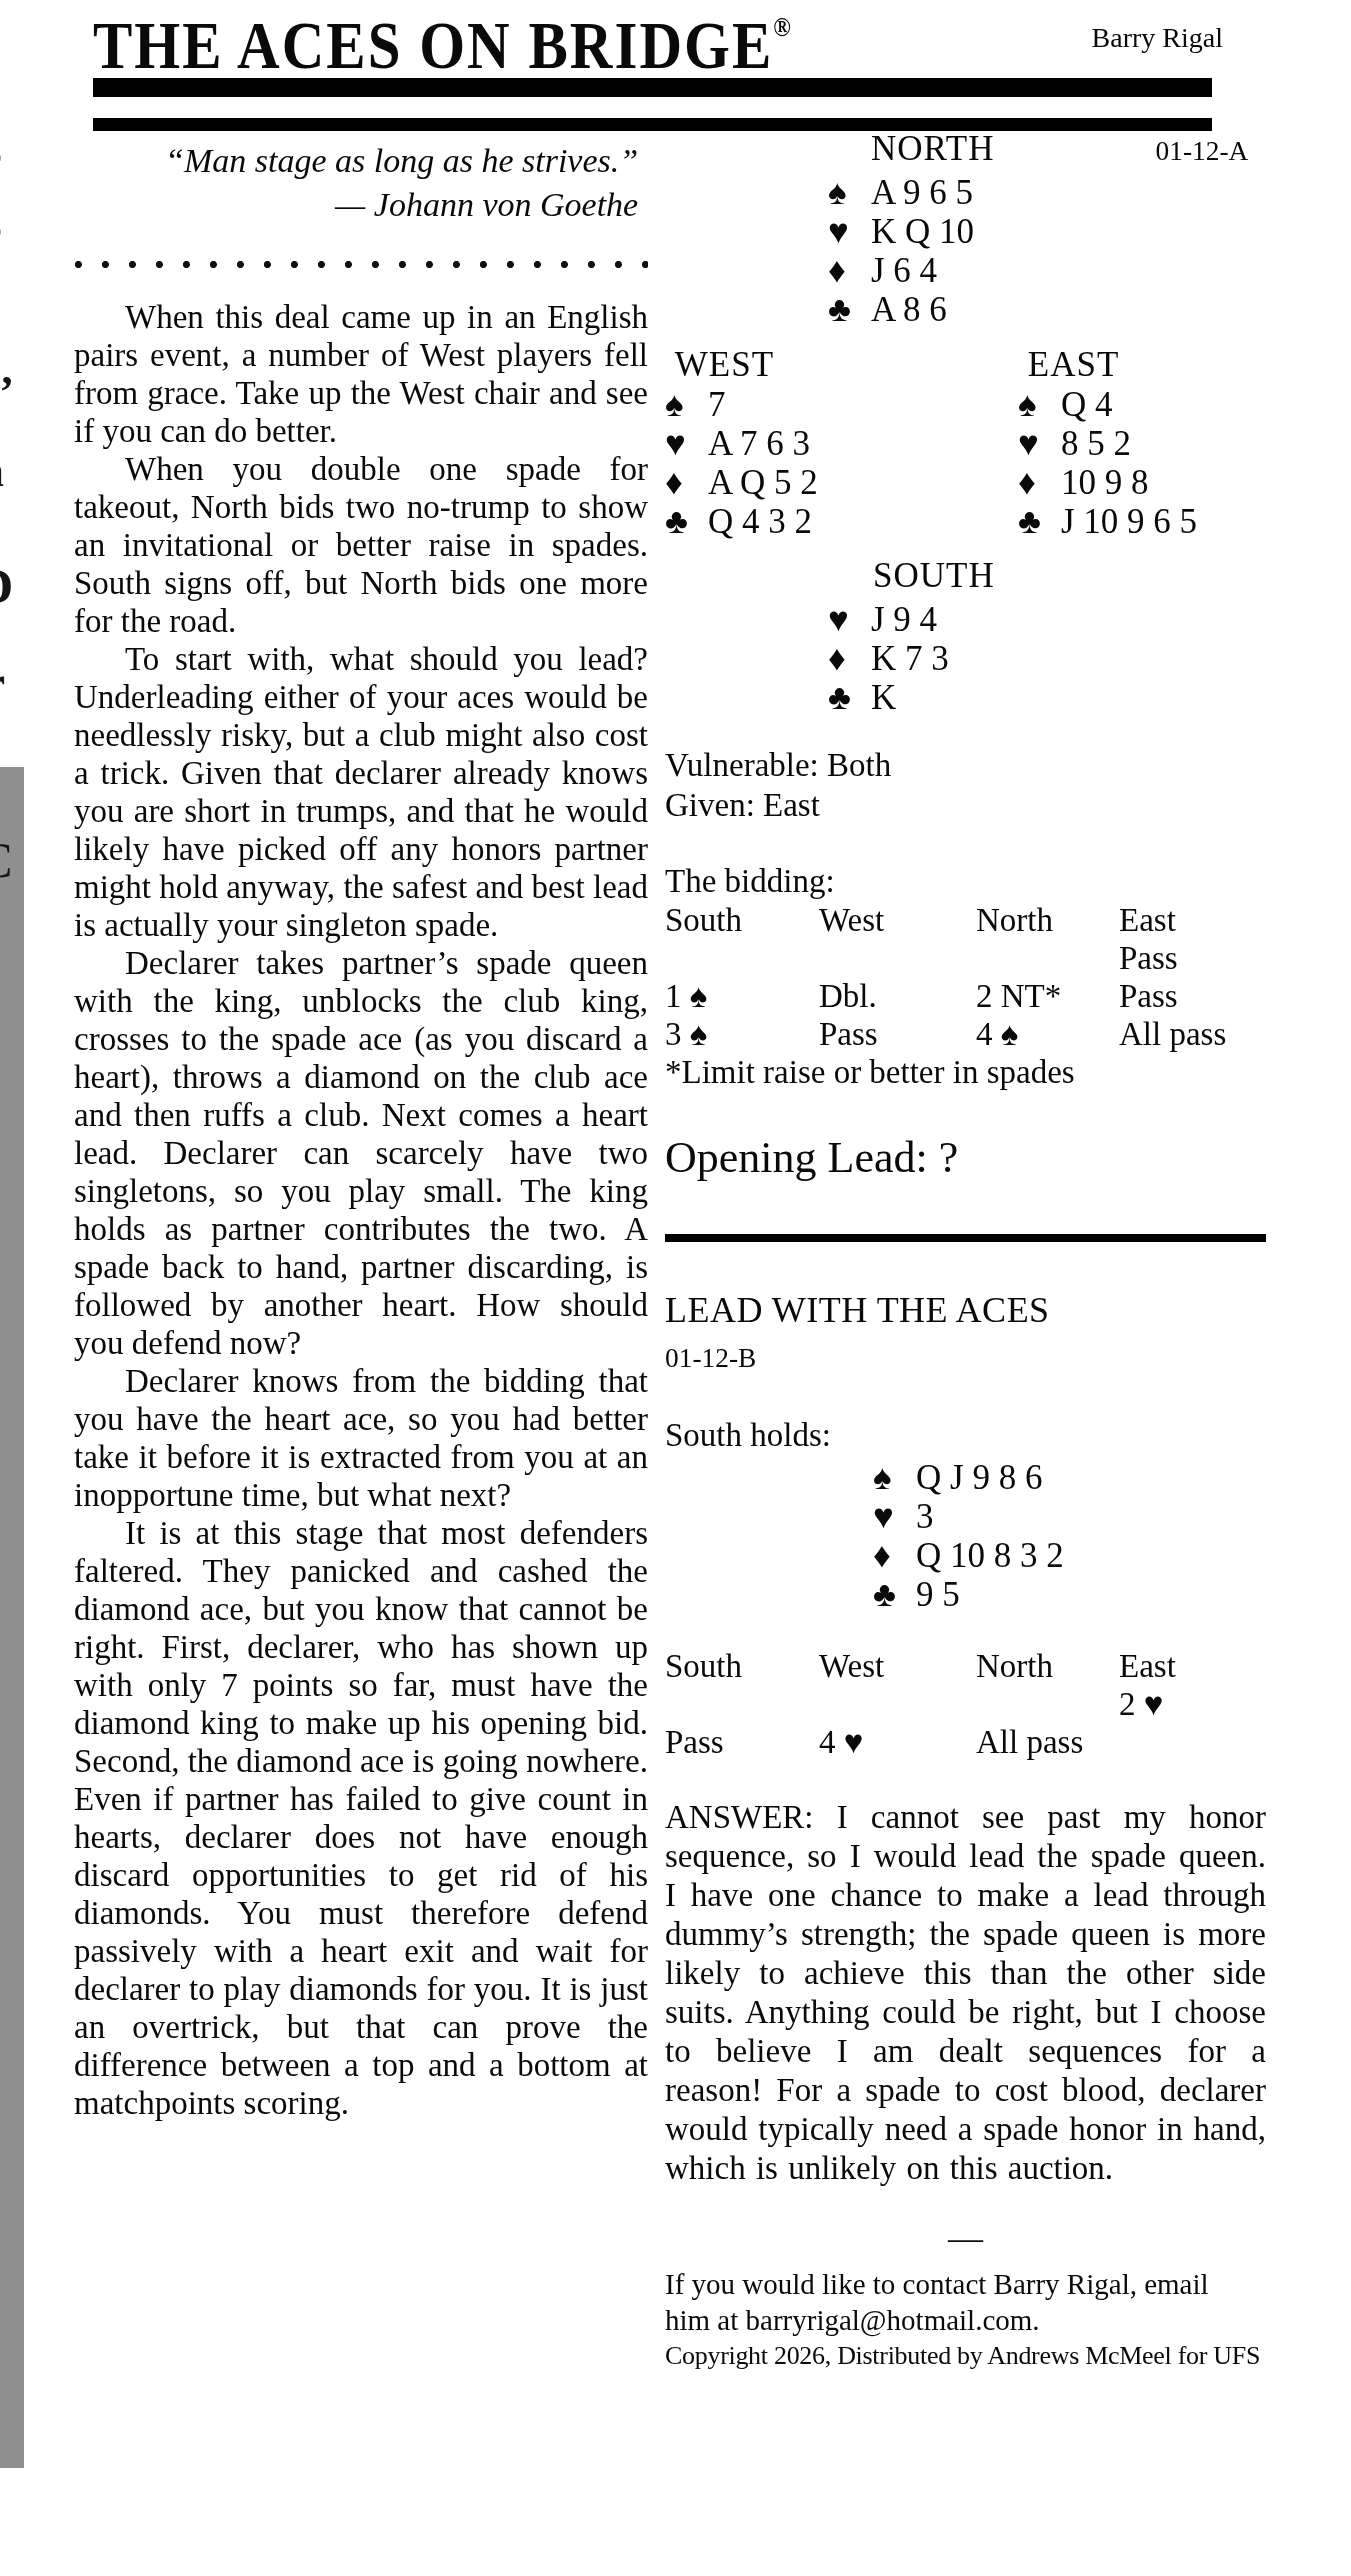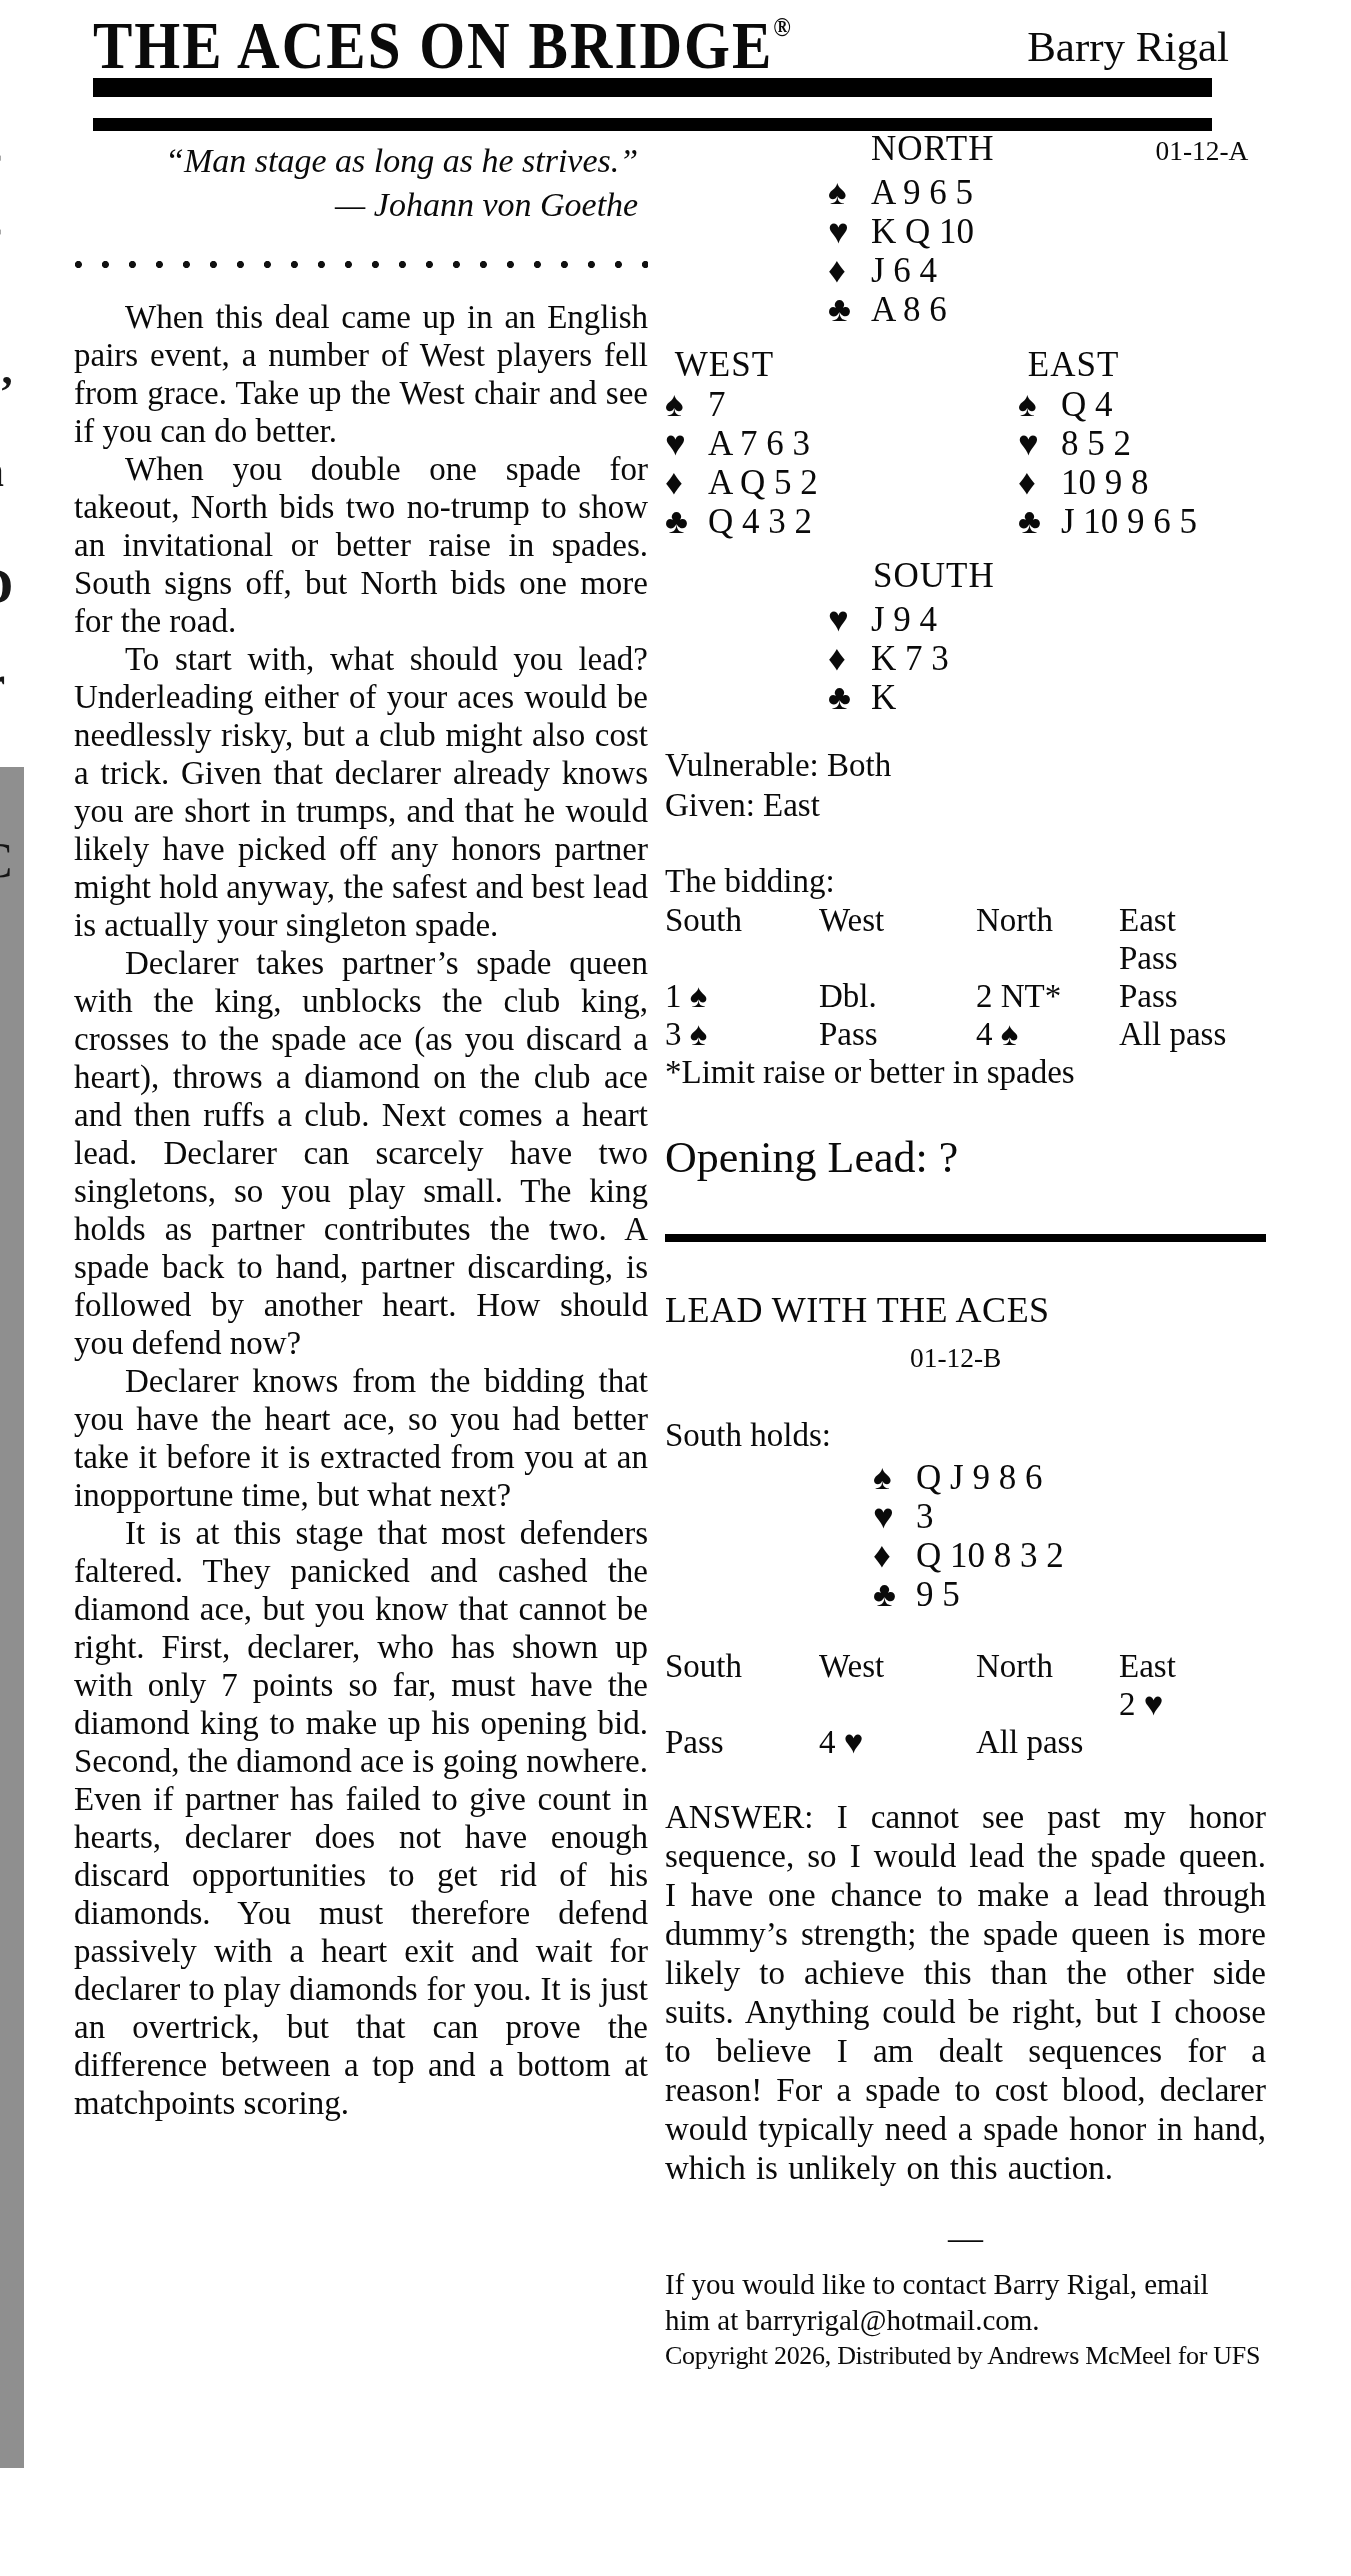--- a/index.html
+++ b/index.html
@@ -10,21 +10,21 @@
     color:#0a0a0a;
   }
 
   
   .masthead { position:absolute; left:93px; top:5.9px; width:1166px; height:69px; }
   .masthead-title {
     display:inline-block; font-weight:bold; font-size:59px; letter-spacing:2px;
     transform:scaleY(1.14); transform-origin:top left; white-space:nowrap;
   }
   .reg-mark { font-size:23.5px; vertical-align:27.4px; font-weight:bold; }
-  .byline { position:absolute; right:30px; top:15.7px; font-size:43px; white-space:nowrap; }
+  .byline { position:absolute; right:36px; top:15.7px; font-size:28px; white-space:nowrap; }
   .bar1 { position:absolute; left:93px; top:78px;  width:1119px; height:18.6px; background:#000; }
   .bar2 { position:absolute; left:93px; top:118px; width:1119px; height:12.7px; background:#000; }
 
   
   .col-left { position:absolute; left:74px; top:139px; width:574px; }
   .quote { font-style:italic; font-size:34px; line-height:44px; text-align:right; padding-right:9.8px; }
   .dotted {
     margin-top:33px; height:8.8px;
     background-image:radial-gradient(circle at 4.4px 4.4px,#111 3.1px,transparent 3.9px);
     background-size:27px 8.8px; background-repeat:repeat-x;
@@ -46,21 +46,21 @@
   .we-label { margin-left:9.8px; }
   .south-label { margin-left:208px; margin-top:15.7px; }
   .vul-block { margin-top:27.4px; font-size:33px; line-height:40px; }
   .bidding-head { margin-top:37px; font-size:33px; line-height:39px; }
   .bid-grid { display:grid; grid-template-columns:154px 157px 143px 147px;
               font-size:33px; line-height:38px; }
   .footnote { font-size:33px; margin-top:1px; }
   .opening-lead { margin-top:41px; font-size:44px; }
   .rule2 { margin-top:51px; height:8.8px; background:#000; }
   .lead-title { margin-top:47px; font-size:36px; letter-spacing:0.5px; }
-  .lead-id { text-align:center; padding-right:19.6px; font-size:27.4px; margin-top:11.8px; }
+  .lead-id { text-align:left; padding-right:19.6px; font-size:27.4px; margin-top:11.8px; }
   .south-holds { margin-top:43px; font-size:33px; }
   .hand2 { margin-left:208px; margin-top:3.9px; }
   .bid-grid2 { margin-top:33px; }
   .answer { margin-top:37px; font-size:33px; line-height:39px; text-align:justify; word-spacing:2px; }
   .dash-divider { text-align:center; font-size:35px; line-height:35px; margin-top:15.7px; }
   .contact { margin-top:9.8px; font-size:29px; line-height:36px; }
   .copyright { font-size:26px; margin-top:2.9px; letter-spacing:-0.3px; white-space:nowrap; }
 
   
   .artifact-strip { position:absolute; left:0; top:767px; width:23.5px; height:1701px; background:#8f8f8f; }

